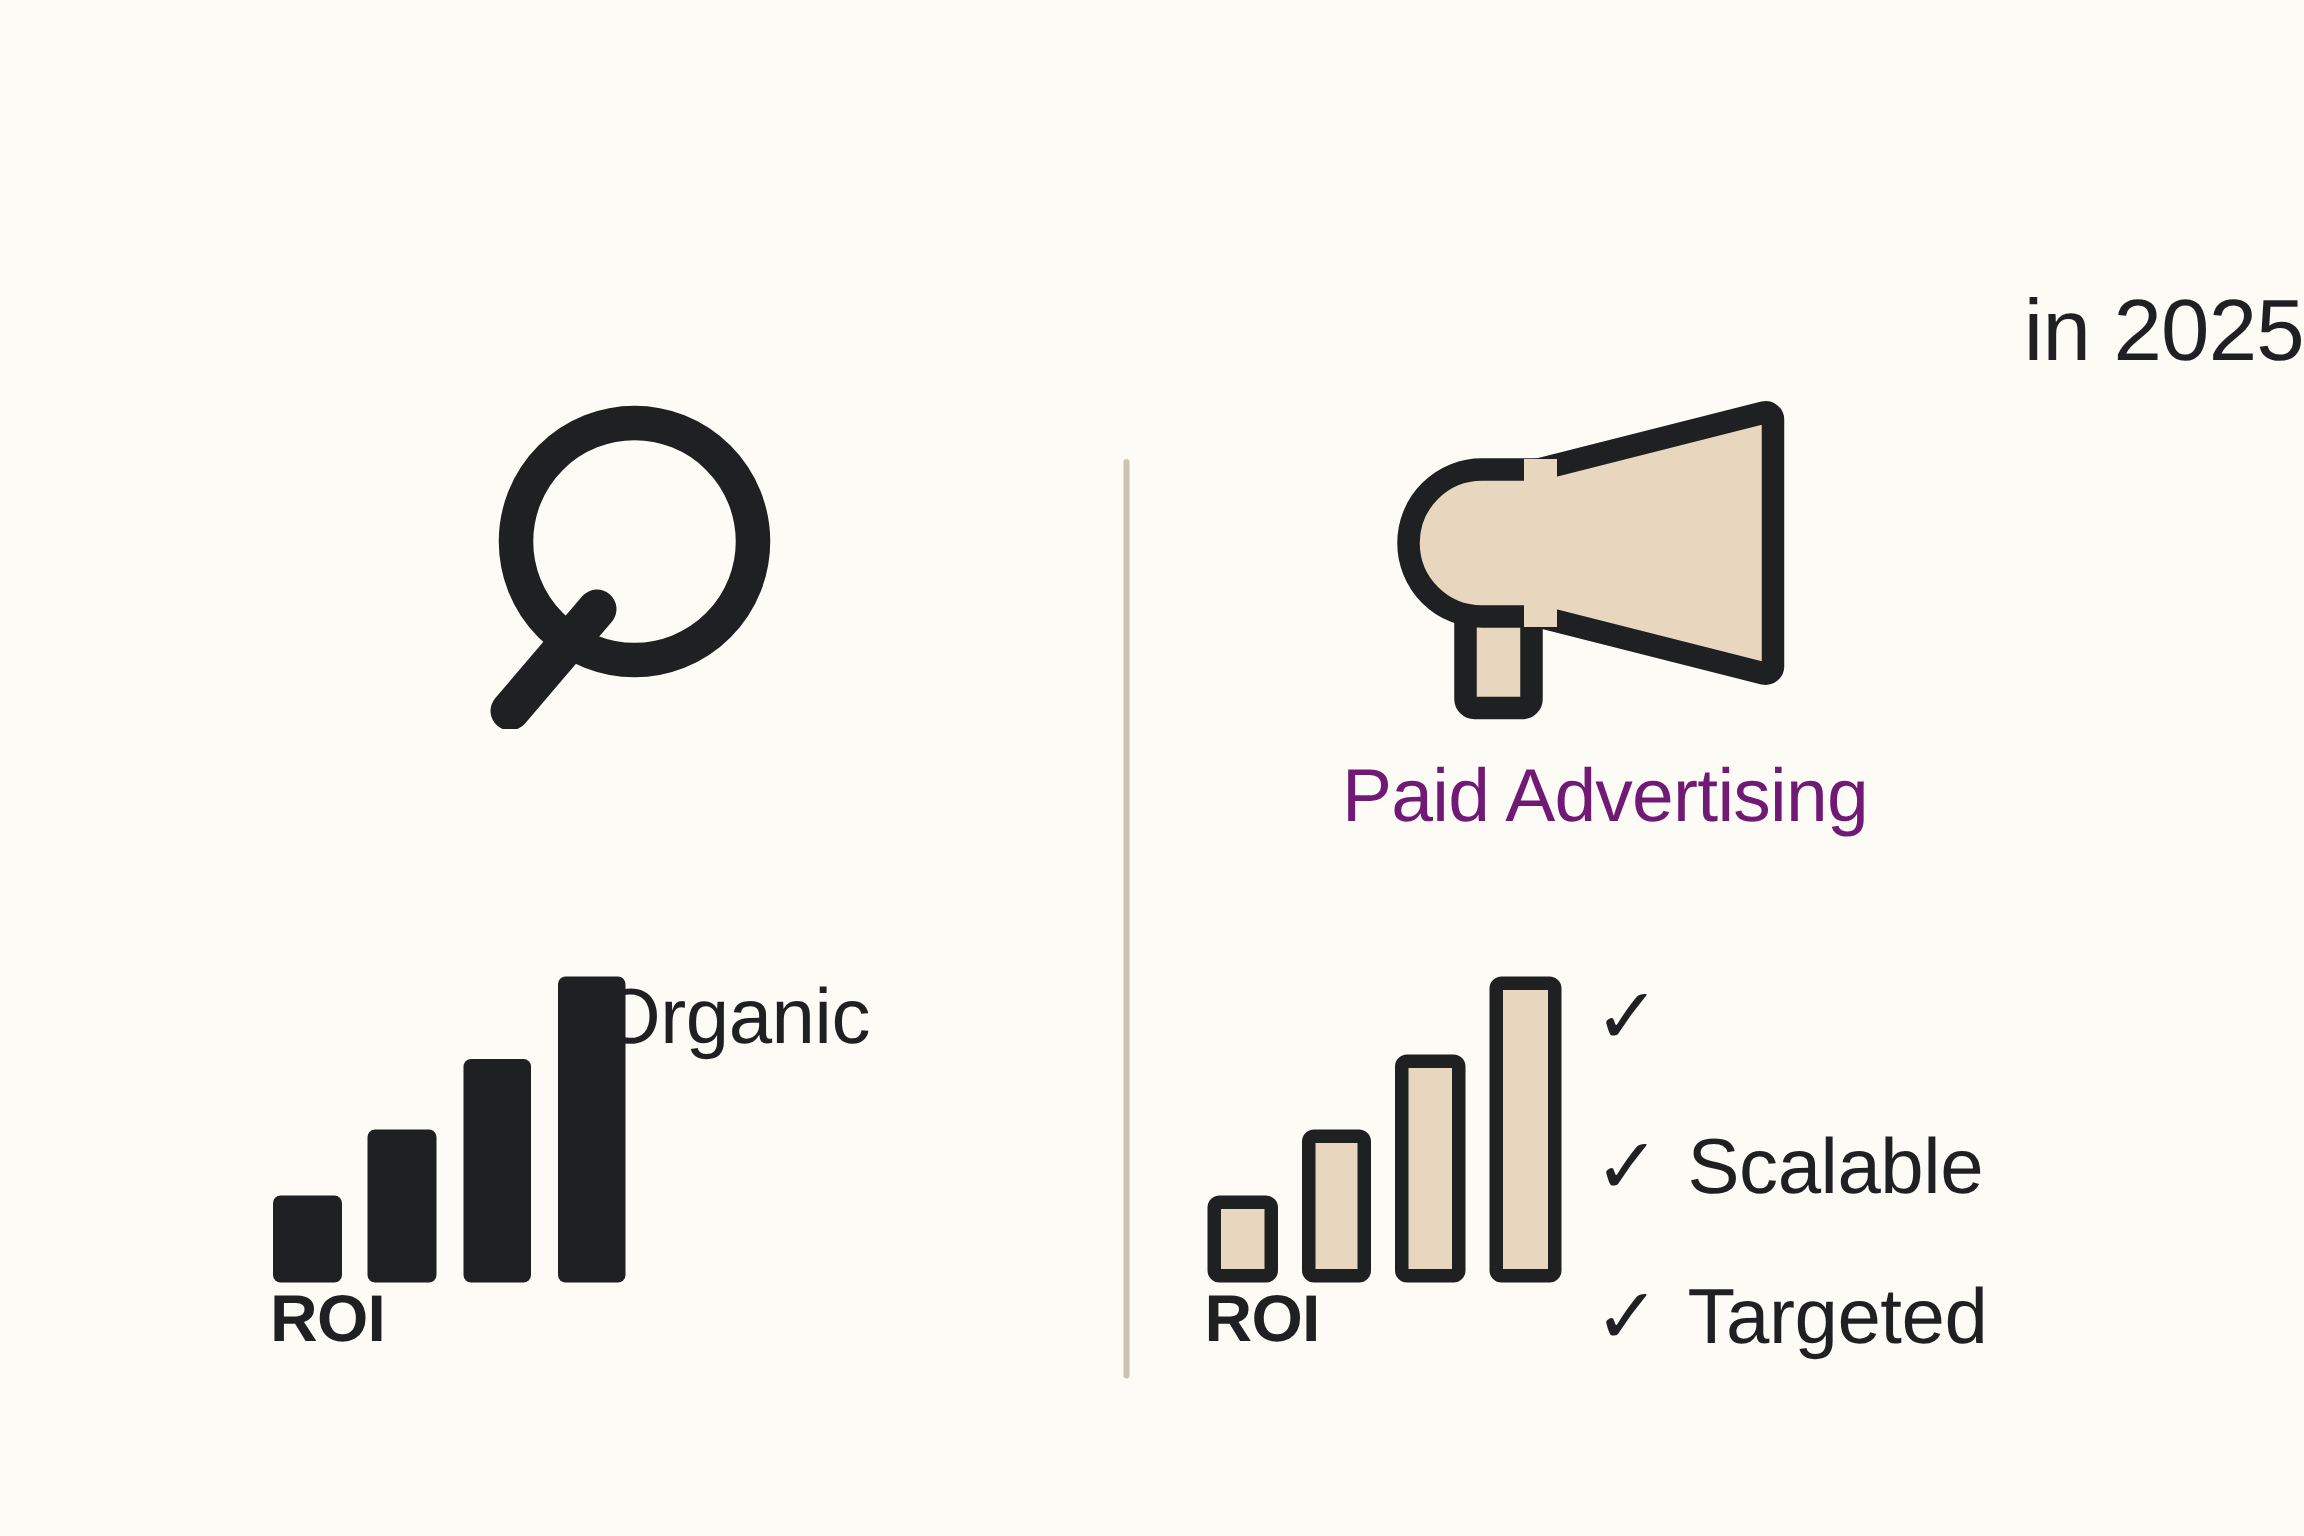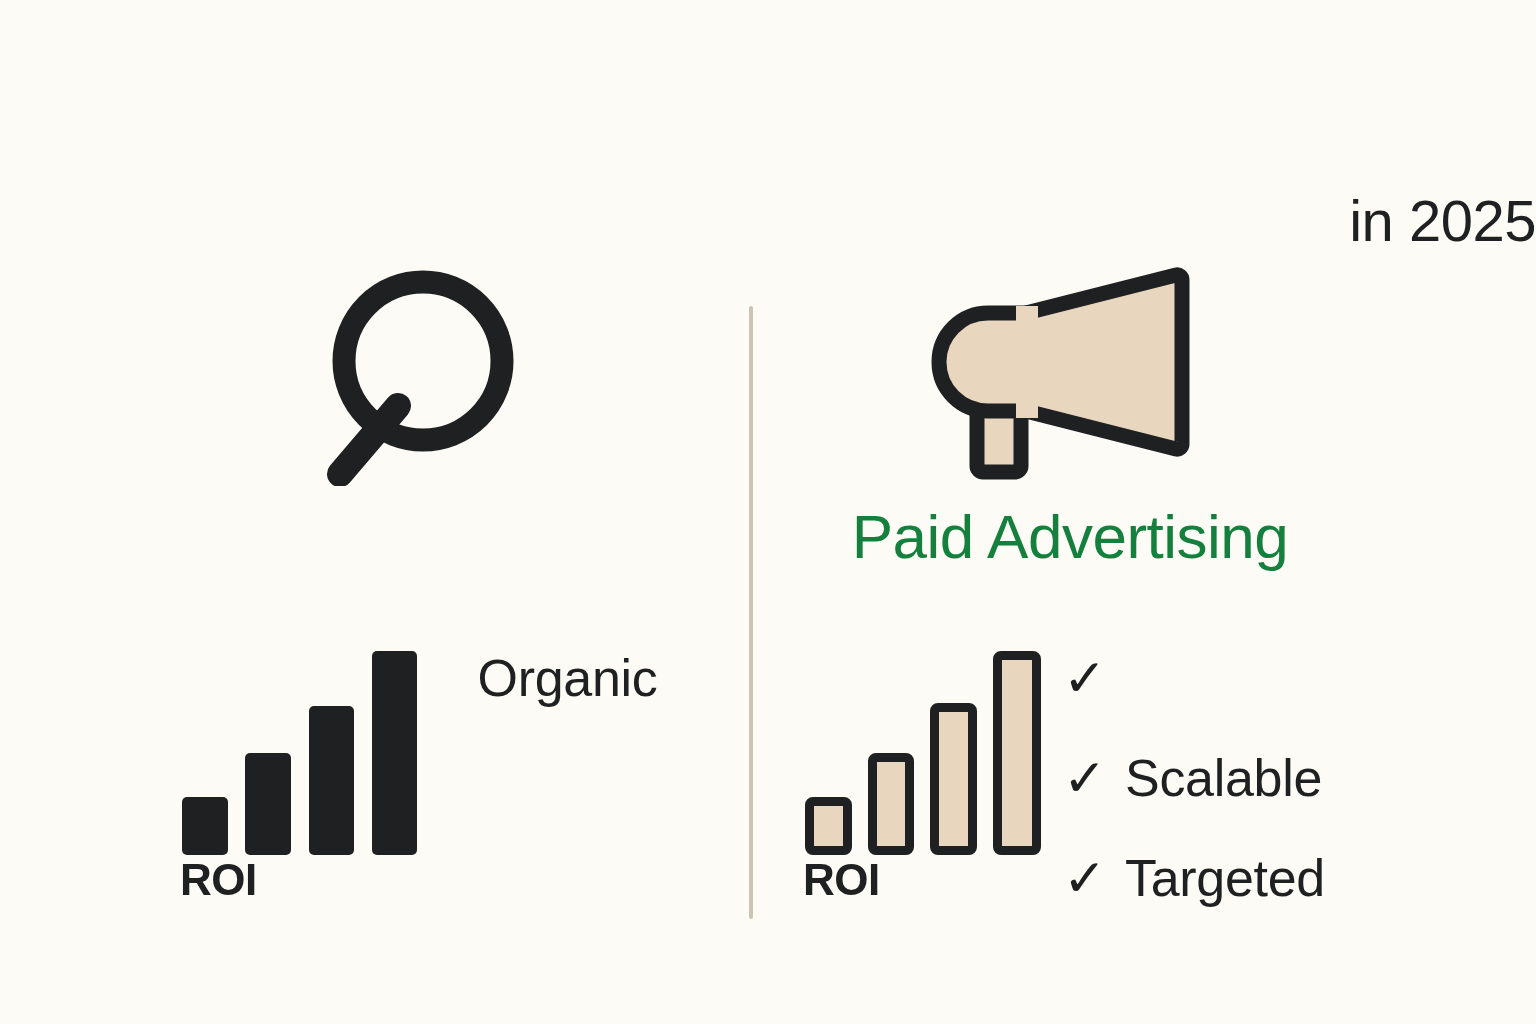--- a/index.html
+++ b/index.html
@@ -85,24 +85,24 @@
     letter-spacing: -0.5px;
     color: #1e2022;
     line-height: 1.1;
   }
   .label-paid {
     position: absolute;
     left: 790px;
     top: 503px;
     width: 560px;
     text-align: center;
-    font-size: 62px;
+    font-size: 50px;
     font-weight: normal;
     letter-spacing: -0.5px;
-    color: #15803d;
+    color: #701a75;
     line-height: 1.1;
   }
 
   
   .chart {
     position: absolute;
     height: 215px;
   }
   .chart-seo { left: 180px; top: 640px; width: 245px; }
   .chart-paid { left: 803px; top: 640px; width: 245px; }
@@ -136,21 +136,21 @@
   
   .list {
     position: absolute;
     display: flex;
     flex-direction: column;
   }
   .list-seo {
     left: 400px;
     top: 628px;
     width: 335px;
-    align-items: center;
+    align-items: flex-start;
     gap: 28px;
   }
   .list-paid {
     left: 1063px;
     top: 628px;
     width: 420px;
     align-items: flex-start;
   }
   .list-item {
     height: 100px;

